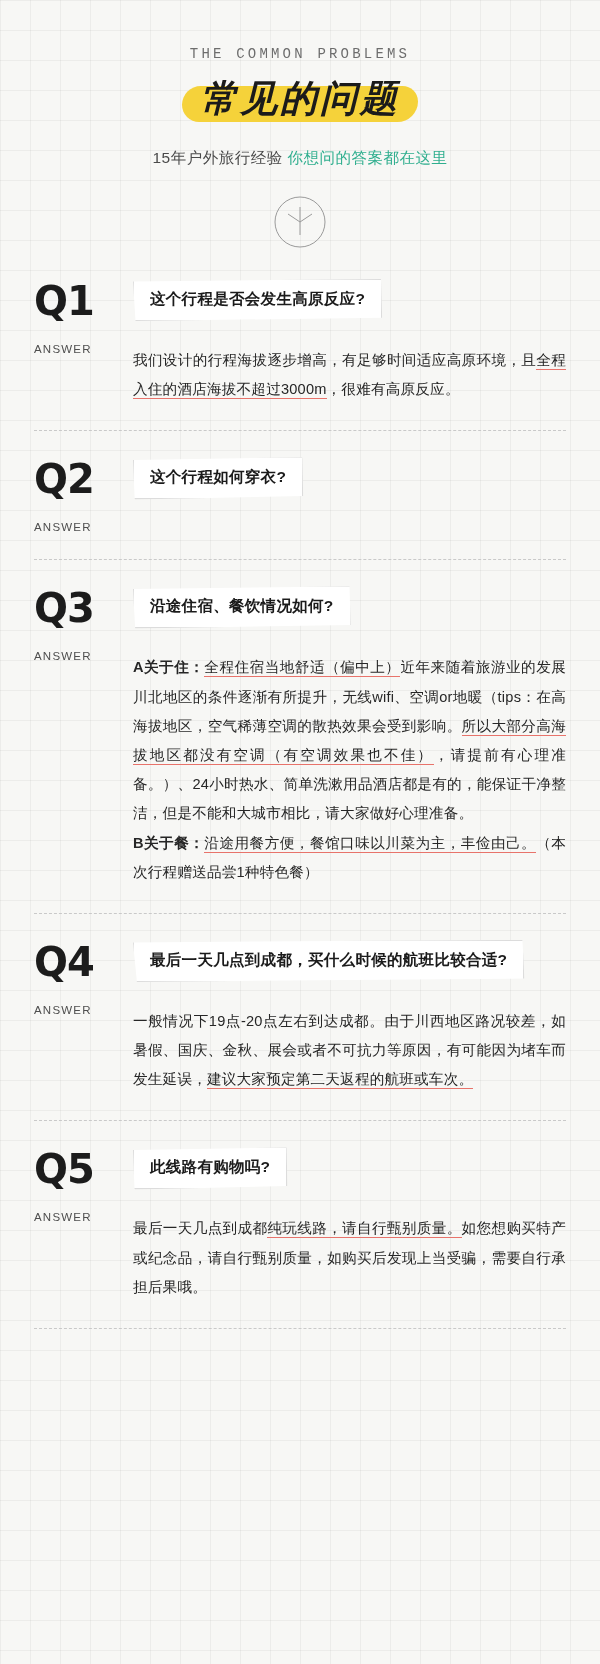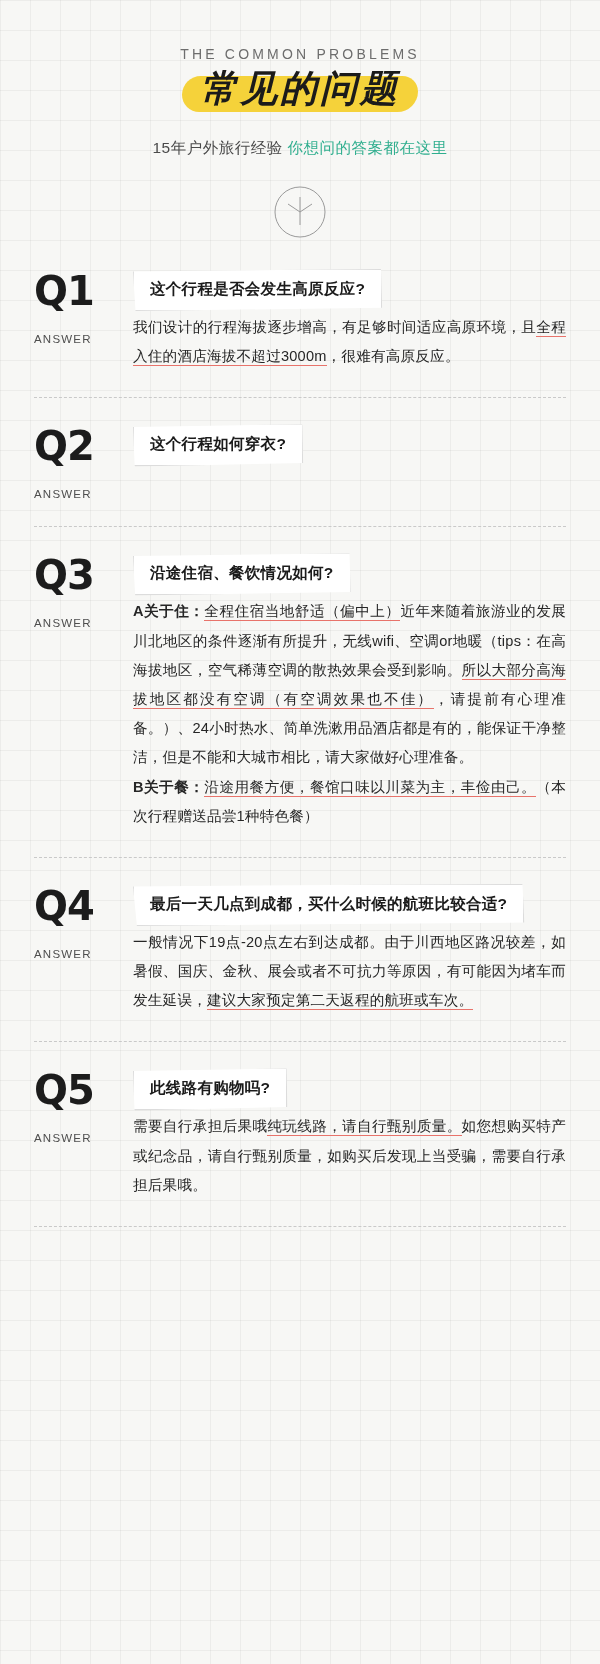--- a/index.html
+++ b/index.html
@@ -31,21 +31,22 @@
 
   
   .header {
     padding-top: 46px;
     text-align: center;
   }
   .eyebrow {
     font-size: 14px;
     letter-spacing: 3.2px;
     color: #6d6d6d;
-    font-family: Liberation Sans, sans-serif;
+    font-family: Liberation Mono, monospace;
+    margin-bottom: 10px;
   }
   .title-wrap {
     display: inline-block;
     position: relative;
     padding: 2px 26px 4px 26px;
     font-style: italic;
   }
   .title-highlight {
     position: absolute;
     left: 8px;
@@ -129,21 +130,21 @@
     padding: 9px 16px 10px 16px;
     font-size: 15.5px;
     font-weight: bold;
     color: #1b1b1b;
     letter-spacing: 0.3px;
     clip-path: polygon(0 6%, 99.5% 0%, 100% 92%, 1% 100%);
     max-width: 100%;
     box-sizing: border-box;
   }
   .answer {
-    margin-top: 2px;
+    margin-top: 25px;
     font-size: 14.6px;
     line-height: 2.0;
     color: #262626;
     letter-spacing: 0.2px;
     text-align: justify;
   }
   .answer .u {
     border-bottom: 1.6px solid #e8736b;
     padding-bottom: 1px;
   }
@@ -221,19 +222,19 @@
           <div class="qa-right"><div class="question">最后一天几点到成都，买什么时候的航班比较合适?</div><div class="answer"><span>一般情况下19点-20点左右到达成都。由于川西地区路况较差，如暑假、国庆、金秋、展会或者不可抗力等原因，有可能因为堵车而发生延误，</span><span class="u">建议大家预定第二天返程的航班或车次。</span></div></div>
         </div>
       </div>
       <div class="divider"></div>
       <div class="qa">
         <div class="qa-top">
           <div class="qa-left">
             <div class="qnum">Q5</div>
             <div class="answer-label">ANSWER</div>
           </div>
-          <div class="qa-right"><div class="question">此线路有购物吗?</div><div class="answer"><span>需要自行承担后果哦</span><span class="u">纯玩线路，请自行甄别质量。</span><span>如您想购买特产或纪念品，请自行甄别质量，如购买后发现上当受骗，需要自行承担后果哦。</span></div></div>
+          <div class="qa-right"><div class="question">此线路有购物吗?</div><div class="answer"><span>最后一天几点到成都</span><span class="u">纯玩线路，请自行甄别质量。</span><span>如您想购买特产或纪念品，请自行甄别质量，如购买后发现上当受骗，需要自行承担后果哦。</span></div></div>
         </div>
       </div>
       <div class="divider"></div>
     </div>
 
 </div>
 
 </body></html>

